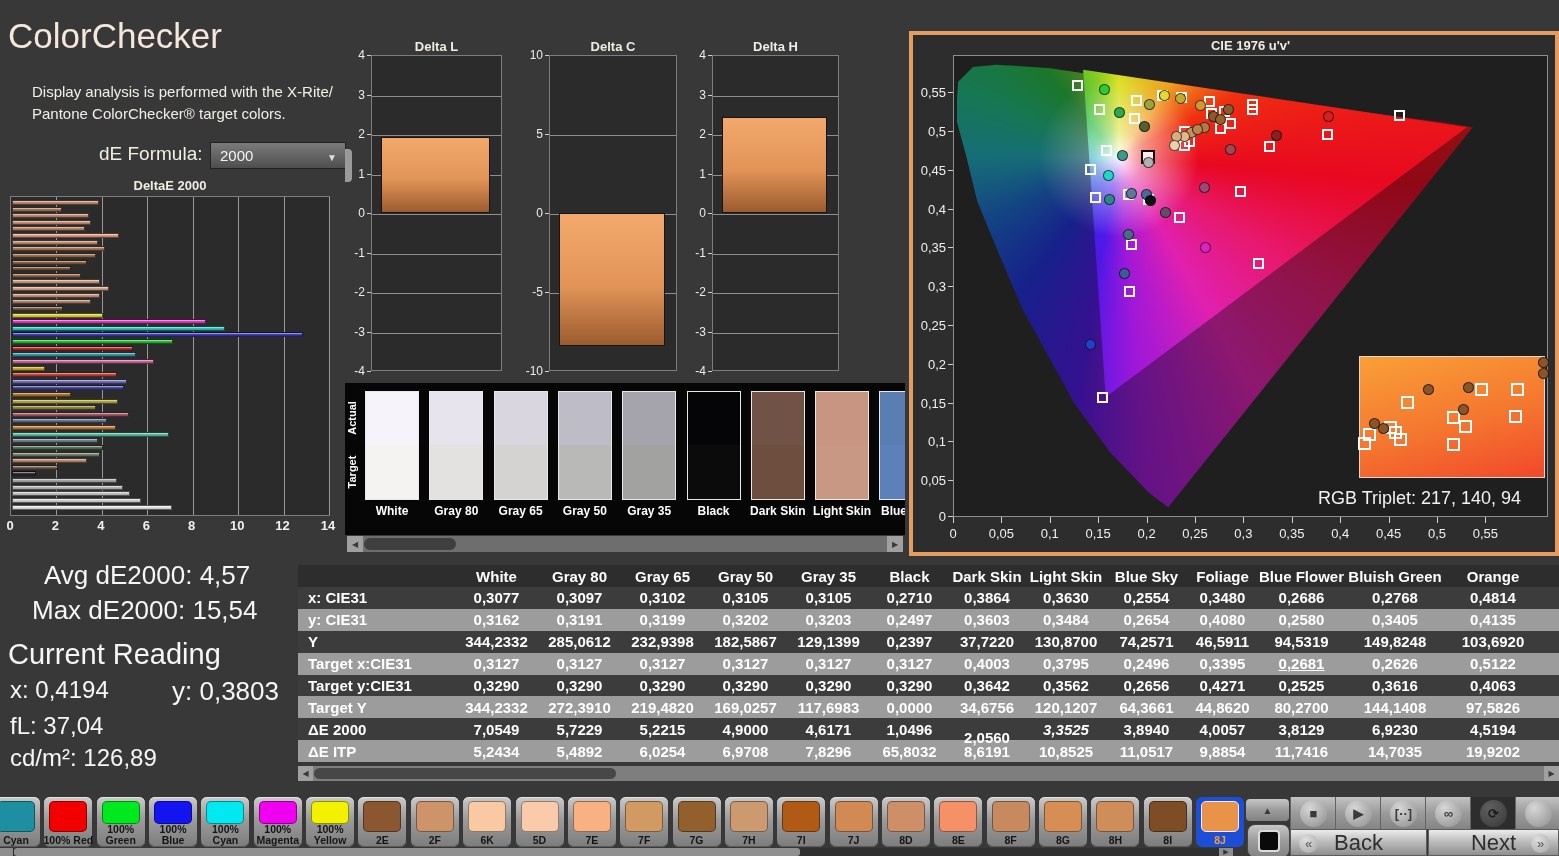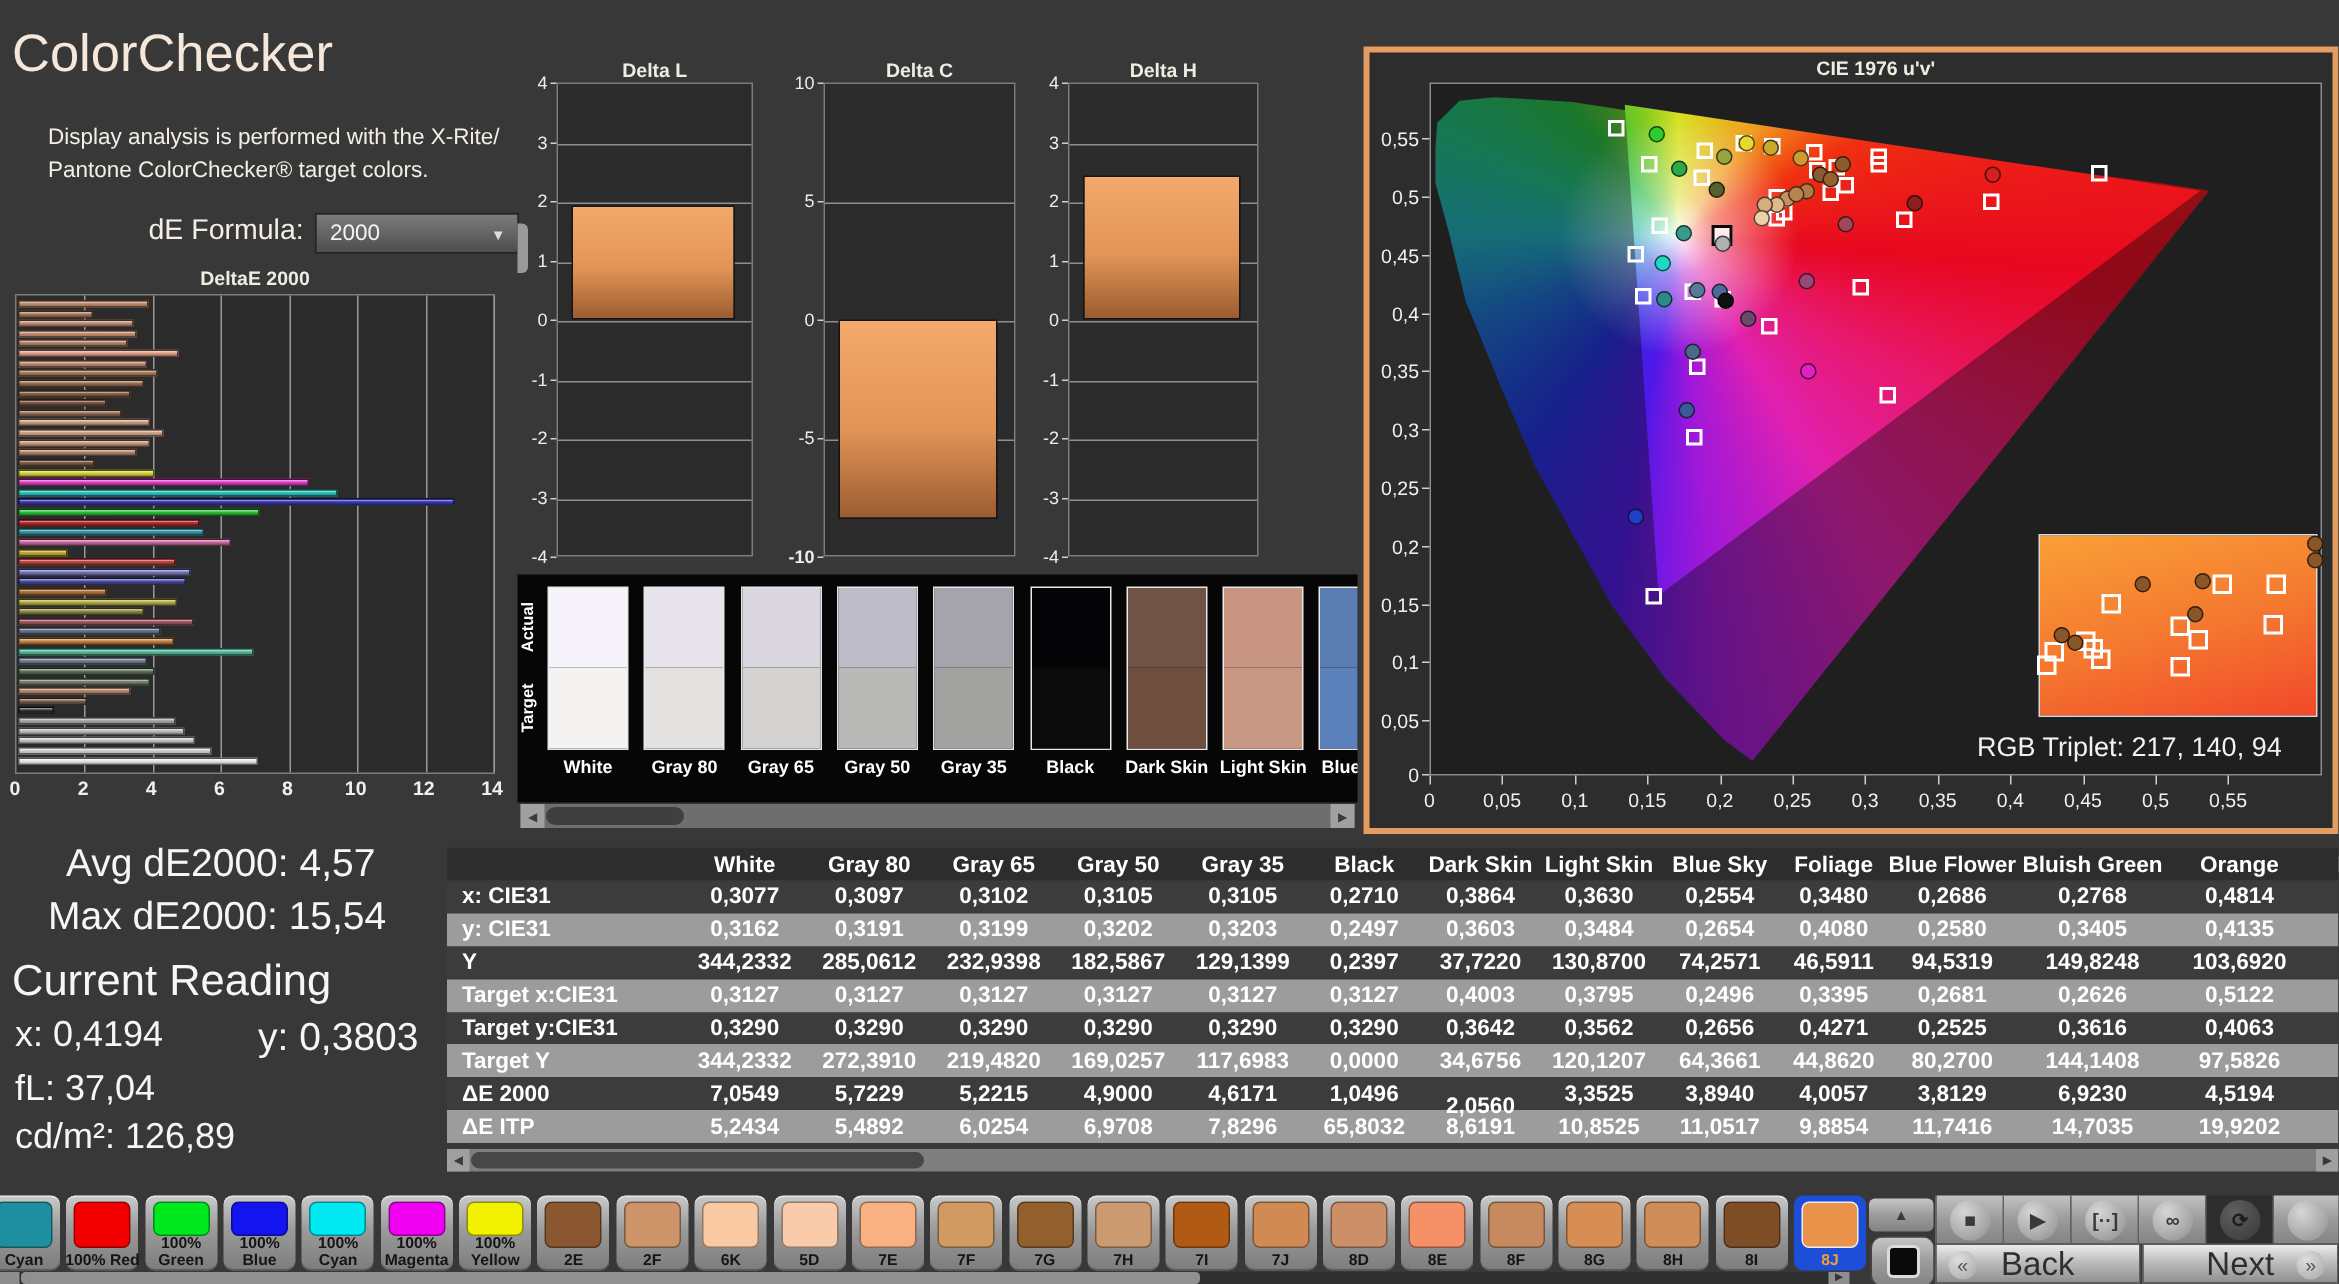--- a/index.html
+++ b/index.html
@@ -215,21 +215,21 @@
     </div>
     <div class="tickmark" style="left: 545px; top: 55px; width: 4px; height: 1px;"></div>
     <div class="tick-lab" style="left: 513px; top: 48px;">10</div>
     <div class="tickmark" style="left: 545px; top: 134px; width: 4px; height: 1px;"></div>
     <div class="tick-lab" style="left: 513px; top: 127px;">5</div>
     <div class="tickmark" style="left: 545px; top: 213px; width: 4px; height: 1px;"></div>
     <div class="tick-lab" style="left: 513px; top: 206px;">0</div>
     <div class="tickmark" style="left: 545px; top: 292px; width: 4px; height: 1px;"></div>
     <div class="tick-lab" style="left: 513px; top: 285px;">-5</div>
     <div class="tickmark" style="left: 545px; top: 371px; width: 4px; height: 1px;"></div>
-    <div class="tick-lab" style="left: 513px; top: 364px; font-weight: bold;">-10</div>
+    <div class="tick-lab" style="left: 513px; top: 364px;">-10</div>
     <div class="abs dbar" style="left: 559px; top: 213px; width: 106px; height: 132.72px;"></div>
     <div class="abs chart-title" style="left: 712px; top: 39px; width: 127px;">Delta H</div>
     <div class="abs frame" style="left: 712px; top: 55px; width: 127px; height: 316px;">
       <div class="gridh" style="top: 39.5px;"></div>
       <div class="gridh" style="top: 79px;"></div>
       <div class="gridh" style="top: 118.5px;"></div>
       <div class="gridh" style="top: 158px;"></div>
       <div class="gridh" style="top: 197.5px;"></div>
       <div class="gridh" style="top: 237px;"></div>
       <div class="gridh" style="top: 276.5px;"></div>
@@ -392,21 +392,21 @@
       <div class="tcell" style="width: 83px;">0,3127</div>
       <div class="tcell" style="width: 83px;">0,3127</div>
       <div class="tcell" style="width: 83px;">0,3127</div>
       <div class="tcell" style="width: 83px;">0,3127</div>
       <div class="tcell" style="width: 83px;">0,3127</div>
       <div class="tcell" style="width: 79px;">0,3127</div>
       <div class="tcell" style="width: 76px;">0,4003</div>
       <div class="tcell" style="width: 82px;">0,3795</div>
       <div class="tcell" style="width: 79px;">0,2496</div>
       <div class="tcell" style="width: 73px;">0,3395</div>
-      <div class="tcell" style="width: 85px;">0,2681</div>
+      <div class="tcell" style="width: 85px; text-decoration: underline;">0,2681</div>
       <div class="tcell" style="width: 102px;">0,2626</div>
       <div class="tcell" style="width: 94px;">0,5122</div>
       <div class="tcell" style="width: 70px;">0,21</div>
     </div>
     <div class="trow" style="background: rgb(60, 60, 60); height: 21.9px;">
       <div class="tcell tlabel" style="width: 157px;">Target y:CIE31</div>
       <div class="tcell" style="width: 83px;">0,3290</div>
       <div class="tcell" style="width: 83px;">0,3290</div>
       <div class="tcell" style="width: 83px;">0,3290</div>
       <div class="tcell" style="width: 83px;">0,3290</div>
@@ -440,21 +440,21 @@
     </div>
     <div class="trow" style="background: rgb(60, 60, 60); height: 21.9px;">
       <div class="tcell tlabel" style="width: 157px;">ΔE 2000</div>
       <div class="tcell" style="width: 83px;">7,0549</div>
       <div class="tcell" style="width: 83px;">5,7229</div>
       <div class="tcell" style="width: 83px;">5,2215</div>
       <div class="tcell" style="width: 83px;">4,9000</div>
       <div class="tcell" style="width: 83px;">4,6171</div>
       <div class="tcell" style="width: 79px;">1,0496</div>
       <div class="tcell" style="width: 76px; margin-top: 17px;">2,0560</div>
-      <div class="tcell" style="width: 82px;">3,3525</div>
+      <div class="tcell" style="width: 82px; font-style: italic;">3,3525</div>
       <div class="tcell" style="width: 79px;">3,8940</div>
       <div class="tcell" style="width: 73px;">4,0057</div>
       <div class="tcell" style="width: 85px;">3,8129</div>
       <div class="tcell" style="width: 102px;">6,9230</div>
       <div class="tcell" style="width: 94px;">4,5194</div>
       <div class="tcell" style="width: 70px;">4,16</div>
     </div>
     <div class="trow" style="background: rgb(156, 156, 156); height: 21.9px;">
       <div class="tcell tlabel" style="width: 157px;">ΔE ITP</div>
       <div class="tcell" style="width: 83px;">5,2434</div>

